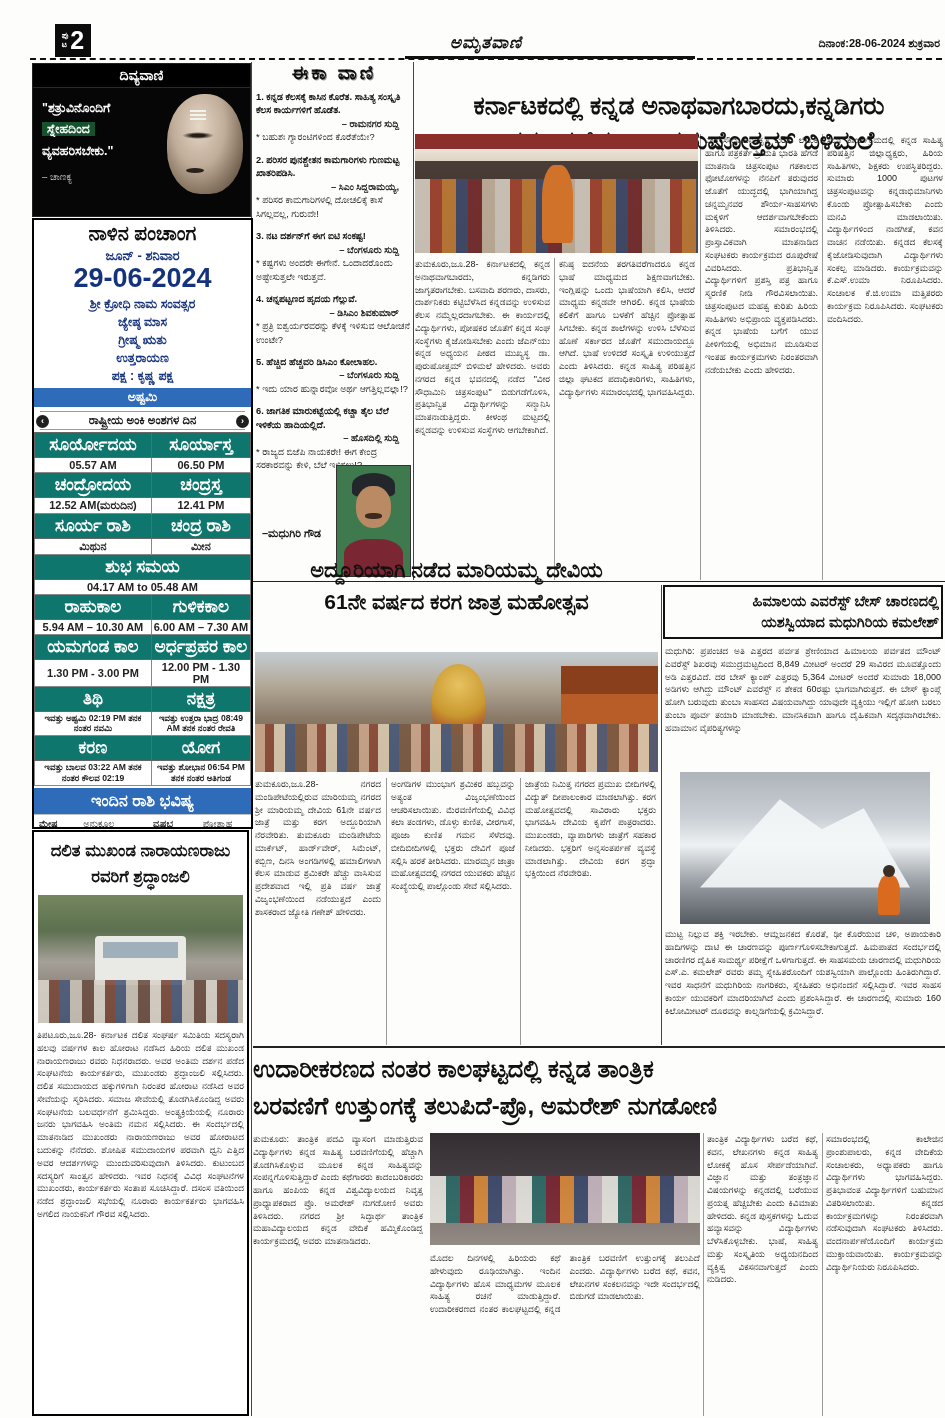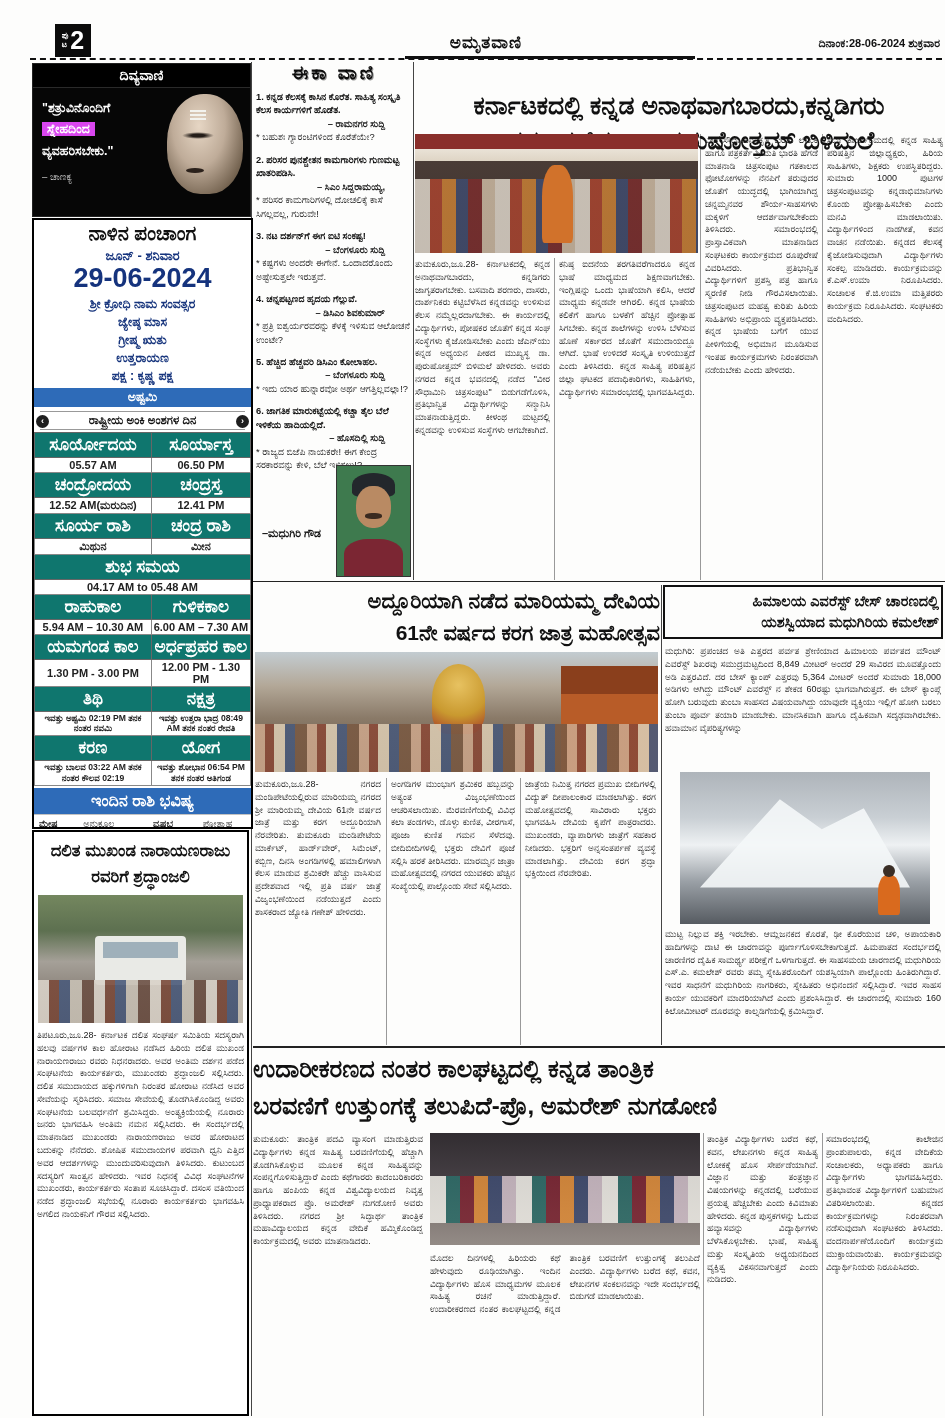--- a/index.html
+++ b/index.html
@@ -6,33 +6,33 @@
   .page{position:relative;width:945px;height:1418px;background:#fdfdfc;margin:0 auto;
         font-family:"Liberation Sans","DejaVu Sans",sans-serif;color:#111;overflow:hidden;}
   .abs{position:absolute;}
   .bt{font-size:9px;line-height:1.42;text-align:justify;color:#161616;overflow:hidden;}
   
   .hdr{position:absolute;left:30px;top:20px;width:912px;height:38px;border-bottom:2px dashed #111;}
   .pgbox{position:absolute;left:25px;top:4px;width:36px;height:33px;background:#0b0b0b;color:#fff;
          display:flex;align-items:center;justify-content:center;gap:2px;}
   .pgbox .lbl{display:flex;flex-direction:column;font-size:8px;line-height:1.05;font-weight:bold;}
   .pgbox .num{font-size:25px;font-weight:bold;line-height:1;}
-  .mast{position:absolute;left:0;right:0;top:13px;text-align:center;font-size:17px;font-weight:bold;letter-spacing:1px;}
+  .mast{position:absolute;left:0;right:0;top:13px;text-align:center;font-size:17px;font-weight:bold;letter-spacing:1px;font-style:italic;}
   .dateline{position:absolute;right:2px;top:17px;font-size:11px;font-weight:bold;}
   .mast-ul{position:absolute;left:375px;top:36px;width:290px;height:3px;background:#111;}
   
   .vr{position:absolute;width:1px;background:#444;}
   .vr.light{background:#999;}
   .hr{position:absolute;height:2px;background:#222;}
   
   .dv{position:absolute;left:32px;top:63px;width:217px;height:152px;background:#060606;border:1px solid #222;}
   .dv-title{color:#fff;background:#000;text-align:center;font-size:14px;font-weight:bold;padding:3px 0;border-bottom:1px solid #2a2a2a;}
   .dv-body{display:flex;height:124px;}
   .dv-quote{width:57%;padding:10px 2px 2px 9px;color:#fff;font-weight:bold;font-size:12.5px;line-height:1.7;}
-  .dv-hl{background:#d946ef;padding:0 5px;color:#fff;}
+  .dv-hl{background:#14532d;padding:0 5px;color:#fff;}
   .dv-attr{font-size:9.5px;color:#d8d8d8;font-weight:normal;margin-top:7px;}
   .dv-art{flex:1;position:relative;}
   .ck-face{position:absolute;right:7px;top:6px;width:76px;height:100px;border-radius:48% 48% 44% 44%;
            background:radial-gradient(ellipse at 42% 32%,#e6d6c4 0%,#bfac99 42%,#73624f 78%,#3a322a 100%);}
   .ck-tilaka{position:absolute;right:44px;top:22px;width:16px;height:11px;
              background:repeating-linear-gradient(180deg,#f3f3ee 0 2px,transparent 2px 4px);}
   .ck-brow{position:absolute;right:36px;top:44px;width:32px;height:7px;border-radius:50%;
            background:radial-gradient(#241d18 30%,transparent 70%);}
   .ck-mouth{position:absolute;right:46px;top:80px;width:18px;height:5px;border-radius:50%;background:#2b211b;}
   
@@ -65,37 +65,37 @@
   .dal-van:before{content:"";position:absolute;left:8%;top:12%;width:84%;height:34%;background:#9fb0ba;}
   .dal-crowd{position:absolute;left:0;bottom:0;width:100%;height:34%;opacity:.9;
       background:repeating-linear-gradient(90deg,#d9d2c8 0 11px,#7a4a3a 11px 21px,#4a5a7a 21px 32px,#c7c0b4 32px 44px,#6b4f43 44px 56px);}
   .dal-body{height:388px;}
   
   .eeka{position:absolute;left:256px;top:62px;width:156px;height:518px;overflow:hidden;}
   .e-title{font-size:19px;font-weight:bold;text-align:center;letter-spacing:3px;color:#0c0c0c;
            text-shadow:1px 1px 0 #9a9a9a;margin-bottom:7px;}
   .e-item{font-size:9.3px;line-height:1.45;margin-bottom:9px;}
   .e-q{font-weight:bold;color:#111;}
-  .e-src{text-align:right;padding-right:27px;font-weight:bold;color:#222;}
+  .e-src{text-align:right;padding-right:13px;font-weight:bold;color:#222;}
   .e-a{color:#161616;}
   .e-byline{position:absolute;left:6px;bottom:40px;font-size:11px;font-weight:bold;}
   .e-photo{position:absolute;right:1px;bottom:3px;width:73px;height:110px;background:#3e7a4e;border:1px solid #333;overflow:hidden;}
   .e-cap{position:absolute;left:20%;top:6%;width:60%;height:22%;border-radius:50% 50% 20% 20%;background:#23272c;}
   .e-face{position:absolute;left:26%;top:18%;width:48%;height:38%;border-radius:46%;background:#b98a63;}
   .e-mou{position:absolute;left:38%;top:43%;width:24%;height:5%;background:#3a2a20;border-radius:40%;}
   .e-shirt{position:absolute;left:10%;bottom:0;width:80%;height:34%;border-radius:40% 40% 0 0;background:#7b2633;}
   
   .main-head{position:absolute;left:413px;top:60px;width:532px;font-size:25px;font-weight:bold;text-align:center;line-height:1.38;margin-top:28px;}
   .main-photo{position:absolute;left:415px;top:134px;width:283px;height:119px;overflow:hidden;
       background:linear-gradient(180deg,#8a2f2b 0%,#8a2f2b 13%,#e9e2d6 13%,#ded4c4 23%,#4a3c36 23%,#3c3230 100%);}
   .mp-crowd{position:absolute;left:0;bottom:0;width:100%;height:62%;opacity:.85;
       background:repeating-linear-gradient(90deg,#ddd5c9 0 15px,#a8442f 15px 27px,#c77f35 27px 41px,#3f4b6e 41px 53px,#7a2d2d 53px 67px,#cbb9a2 67px 80px);}
   .mp-swami{position:absolute;left:45%;top:26%;width:11%;height:66%;background:#d1722b;border-radius:40% 40% 8% 8%;}
   
-  .kar-head{position:absolute;left:253px;top:585px;width:407px;font-size:21px;font-weight:bold;text-align:right;line-height:1.5;}
+  .kar-head{position:absolute;left:253px;top:554px;width:407px;font-size:21px;font-weight:bold;text-align:center;line-height:1.5;}
   .kar-photo{position:absolute;left:255px;top:652px;width:403px;height:120px;overflow:hidden;
       background:linear-gradient(180deg,#c3ccd1 0%,#b3a898 28%,#8a7a68 55%,#645648 100%);}
   .kp-truck{position:absolute;right:0;top:12%;width:24%;height:88%;background:#b85c28;}
   .kp-truck:before{content:"";position:absolute;left:0;top:0;width:100%;height:26%;background:#8a3f1c;}
   .kp-deity{position:absolute;left:44%;top:10%;width:13%;height:58%;border-radius:50% 50% 30% 30%;
       background:radial-gradient(circle at 50% 30%,#e7c261 0%,#c9992f 55%,#a33326 100%);}
   .kp-crowd{position:absolute;left:0;bottom:0;width:100%;height:40%;opacity:.9;
       background:repeating-linear-gradient(90deg,#caa58a 0 10px,#8a4a38 10px 19px,#d9c9b0 19px 30px,#4a5a7a 30px 40px,#7a5a43 40px 52px);}
   
   .him-box{position:absolute;left:663px;top:585px;width:280px;box-sizing:border-box;border:2px solid #111;

